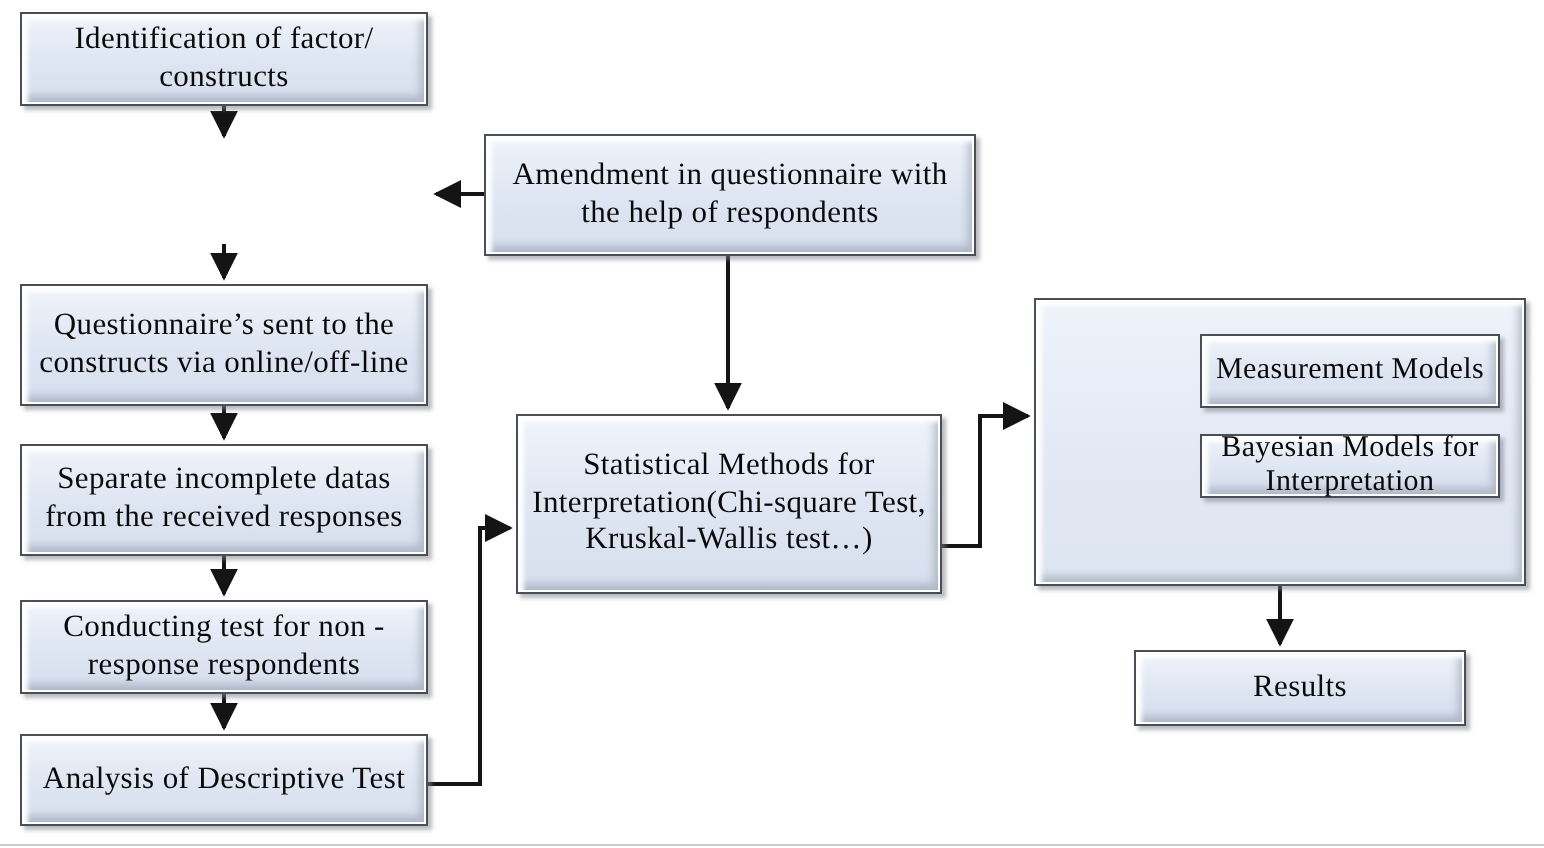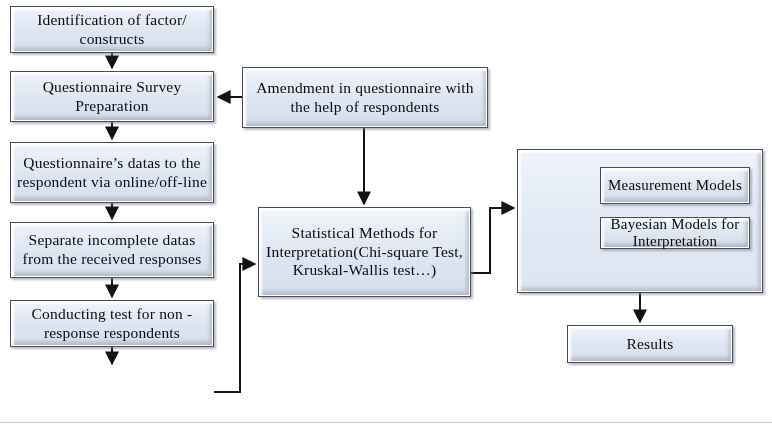--- a/index.html
+++ b/index.html
@@ -74,28 +74,28 @@
     <line class="connector" x1="112" y1="347" x2="112" y2="364" marker-end="url(#arrow)"></line>
     <line class="connector" x1="242" y1="97" x2="218" y2="97" marker-end="url(#arrow)"></line>
     <line class="connector" x1="364" y1="128" x2="364" y2="204" marker-end="url(#arrow)"></line>
     <polyline class="connector" points="214,392 240,392 240,264 255,264" marker-end="url(#arrow)"></polyline>
     <polyline class="connector" points="471,273 490,273 490,208 514,208" marker-end="url(#arrow)"></polyline>
     <line class="connector" x1="640" y1="293" x2="640" y2="322" marker-end="url(#arrow)"></line>
   </svg>
 
   <div class="box" style="left:10px;top:6px;width:204px;height:47px;">Identification of factor/ constructs</div>
 
-  <div class="box" style="left:10px;top:71px;width:204px;height:51px;">Questionnaire Survey Preparation</div>
 
-  <div class="box" style="left:10px;top:142px;width:204px;height:61px;">Questionnaire’s datas to the respondent via online/off-line</div>
+  <div class="box" style="left:10px;top:142px;width:204px;height:61px;">Questionnaire’s sent to the constructs via online/off-line</div>
 
   <div class="box" style="left:10px;top:222px;width:204px;height:56px;">Separate incomplete datas from the received responses</div>
 
   <div class="box" style="left:10px;top:300px;width:204px;height:47px;">Conducting test for non - response respondents</div>
 
+  <div class="box" style="left:10px;top:367px;width:204px;height:46px;">Analysis of Descriptive Test</div>
 
   <div class="box" style="left:242px;top:67px;width:246px;height:61px;">Amendment in questionnaire with the help of respondents</div>
 
   <div class="box" style="left:258px;top:207px;width:213px;height:90px;">Statistical Methods for Interpretation(Chi-square Test, Kruskal-Wallis test…)</div>
 
   <div class="box group-box" style="left:517px;top:149px;width:246px;height:144px;">
     <div class="box inner-box" style="left:50px;top:17px;width:150px;height:37px;">Measurement Models</div>
     <div class="box inner-box" style="left:50px;top:67px;width:150px;height:32px;">Bayesian Models for Interpretation</div>
   </div>
 

